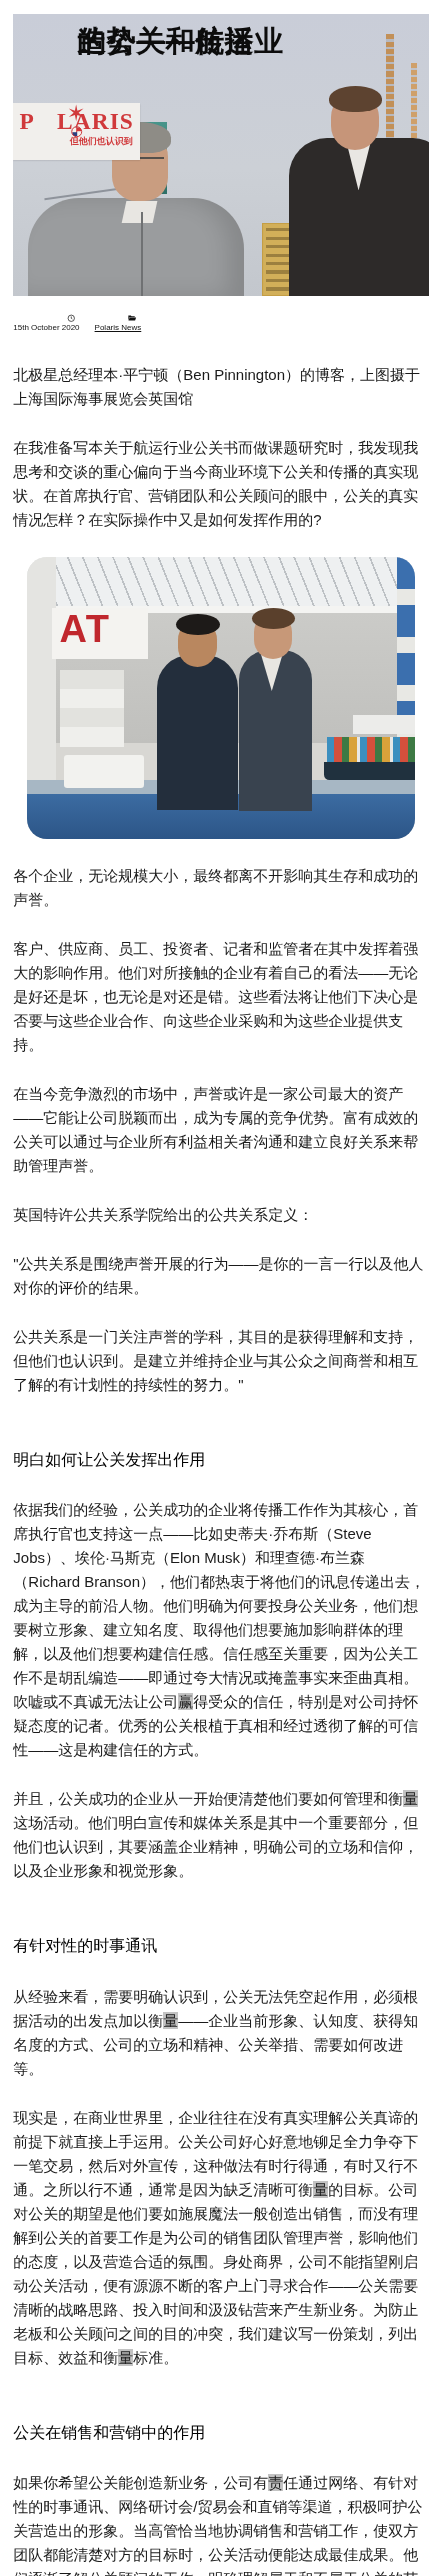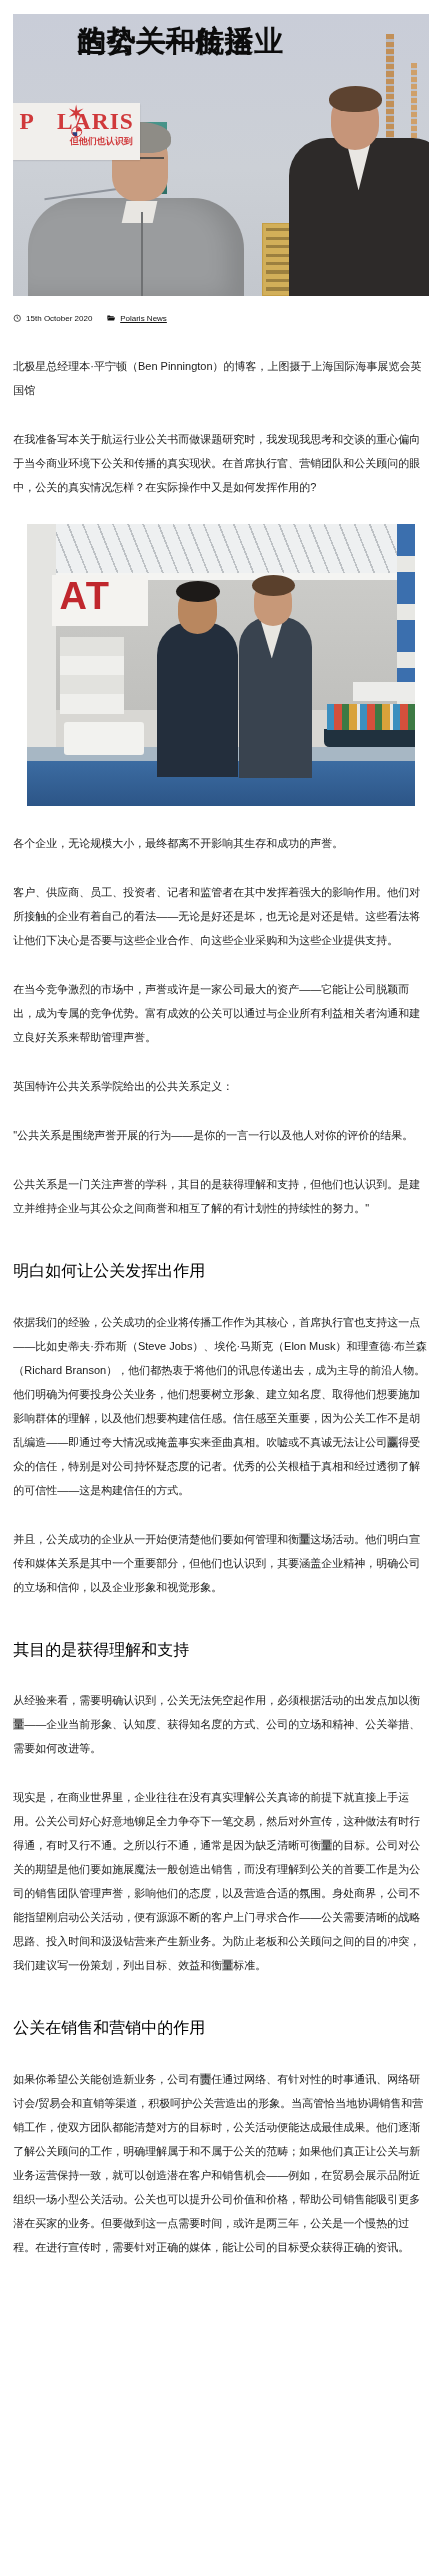--- a/index.html
+++ b/index.html
@@ -59,32 +59,32 @@
   .pstar .globe{position:absolute;left:50%;top:50%;width:9.6px;height:9.6px;
         transform:translate(-50%,-50%);border-radius:50%;border:0.5px solid #d0393b;
         background:conic-gradient(#d0393b 0 90deg,#f5f3ef 90deg 180deg,#2b3f7e 180deg 270deg,#f5f3ef 270deg 360deg);}
   .ptag{position:static;display:block;font-size:9px;color:#d0393b;text-align:right;
         padding-right:7.5px;font-weight:700;margin-top:1.6px;}
 
   
   h1{font-size:18px;font-weight:700;line-height:1.44;margin:8.5px 0 0;color:#000;}
   .meta{display:flex;align-items:center;font-size:8px;margin:18px 0 31px;color:#111;}
   .meta svg{width:8.5px;height:8.5px;margin-right:4.3px;flex:none;}
-  .meta .grp{display:flex;align-items:flex-start;}
+  .meta .grp{display:flex;align-items:flex-end;flex-direction:column;}
   .meta .grp + .grp{margin-left:15px;}
   .meta a{color:#111;text-decoration:underline;cursor:pointer;}
 
   
-  p{font-size:11px;line-height:24px;margin:0 0 25px;color:#1b1b1b;}
+  p{font-size:15px;line-height:24px;margin:0 0 25px;color:#1b1b1b;}
   p.bold{font-weight:400;}
-  h2{font-size:16px;font-weight:400;color:#000;line-height:1.4;margin:40px 0 27px;}
+  h2{font-size:16px;font-weight:400;color:#000;line-height:1.4;margin:52px 0 27px;}
   .hl{background:#c3c3c3;}
 
   
-  .photo{position:relative;height:282px;margin:0 13.3px 25px;overflow:hidden;background:#d8d7d3;}
+  .photo{position:relative;height:282px;margin:0 13.3px 25px;overflow:hidden;background:#d8d7d3;border-radius:20px;}
   .photo *{position:absolute;}
   .ceil{top:0;left:0;right:0;height:51px;background:#eef0f1;}
   .truss{top:0;left:0;right:0;height:51px;
         background:repeating-linear-gradient(68deg,rgba(140,146,152,.5) 0 1.6px,transparent 1.6px 14px);}
   .beam{top:49px;left:0;right:0;height:7.5px;background:#f4f4f2;box-shadow:0 1.1px 1.6px rgba(0,0,0,.18);}
   .wall{top:56px;left:0;right:0;height:130px;background:linear-gradient(180deg,#cbcbc8,#c0c0bd);}
   .pcol{left:0;top:0;width:29px;height:237px;background:#e4e4e1;}
   .at-panel{left:25.6px;top:51px;width:96px;height:51px;background:#f4f3f0;}
   .at{left:33px;top:51px;font-size:38px;font-weight:700;color:#c0272d;letter-spacing:1.6px;}
   .cab{left:33px;top:113px;width:64px;height:77px;background:#efefec;
@@ -211,21 +211,21 @@
     <div id="article-rest">
         <p>各个企业，无论规模大小，最终都离不开影响其生存和成功的声誉。</p>
         <p>客户、供应商、员工、投资者、记者和监管者在其中发挥着强大的影响作用。他们对所接触的企业有着自己的看法——无论是好还是坏，也无论是对还是错。这些看法将让他们下决心是否要与这些企业合作、向这些企业采购和为这些企业提供支持。</p>
         <p>在当今竞争激烈的市场中，声誉或许是一家公司最大的资产——它能让公司脱颖而出，成为专属的竞争优势。富有成效的公关可以通过与企业所有利益相关者沟通和建立良好关系来帮助管理声誉。</p>
         <p class="bold">英国特许公共关系学院给出的公共关系定义：</p>
         <p>"公共关系是围绕声誉开展的行为——是你的一言一行以及他人对你的评价的结果。</p>
         <p>公共关系是一门关注声誉的学科，其目的是获得理解和支持，但他们也认识到。是建立并维持企业与其公众之间商誉和相互了解的有计划性的持续性的努力。"</p>
         <h2>明白如何让公关发挥出作用</h2>
         <p>依据我们的经验，公关成功的企业将传播工作作为其核心，首席执行官也支持这一点——比如史蒂夫·乔布斯（Steve Jobs）、埃伦·马斯克（Elon Musk）和理查德·布兰森（Richard Branson），他们都热衷于将他们的讯息传递出去，成为主导的前沿人物。他们明确为何要投身公关业务，他们想要树立形象、建立知名度、取得他们想要施加影响群体的理解，以及他们想要构建信任感。信任感至关重要，因为公关工作不是胡乱编造——即通过夸大情况或掩盖事实来歪曲真相。吹嘘或不真诚无法让公司<span class="hl">赢</span>得受众的信任，特别是对公司持怀疑态度的记者。优秀的公关根植于真相和经过透彻了解的可信性——这是构建信任的方式。</p>
         <p>并且，公关成功的企业从一开始便清楚他们要如何管理和衡<span class="hl">量</span>这场活动。他们明白宣传和媒体关系是其中一个重要部分，但他们也认识到，其要涵盖企业精神，明确公司的立场和信仰，以及企业形象和视觉形象。</p>
-        <h2>其目的是获得理解和支持</h2>
+        <h2>有针对性的时事通讯</h2>
         <p>从经验来看，需要明确认识到，公关无法凭空起作用，必须根据活动的出发点加以衡<span class="hl">量</span>——企业当前形象、认知度、获得知名度的方式、公司的立场和精神、公关举措、需要如何改进等。</p>
         <p>现实是，在商业世界里，企业往往在没有真实理解公关真谛的前提下就直接上手运用。公关公司好心好意地铆足全力争夺下一笔交易，然后对外宣传，这种做法有时行得通，有时又行不通。之所以行不通，通常是因为缺乏清晰可衡<span class="hl">量</span>的目标。公司对公关的期望是他们要如施展魔法一般创造出销售，而没有理解到公关的首要工作是为公司的销售团队管理声誉，影响他们的态度，以及营造合适的氛围。身处商界，公司不能指望刚启动公关活动，便有源源不断的客户上门寻求合作——公关需要清晰的战略思路、投入时间和汲汲钻营来产生新业务。为防止老板和公关顾问之间的目的冲突，我们建议写一份策划，列出目标、效益和衡<span class="hl">量</span>标准。</p>
         <h2>公关在销售和营销中的作用</h2>
         <p>如果你希望公关能创造新业务，公司有<span class="hl">责</span>任通过网络、有针对性的时事通讯、网络研讨会/贸易会和直销等渠道，积极呵护公关营造出的形象。当高管恰当地协调销售和营销工作，使双方团队都能清楚对方的目标时，公关活动便能达成最佳成果。他们逐渐了解公关顾问的工作，明确理解属于和不属于公关的范畴；如果他们真正让公关与新业务运营保持一致，就可以创造潜在客户和销售机会——例如，在贸易会展示品附近组织一场小型公关活动。公关也可以提升公司价值和价格，帮助公司销售能吸引更多潜在买家的业务。但要做到这一点需要时间，或许是两三年，公关是一个慢热的过程。在进行宣传时，需要针对正确的媒体，能让公司的目标受众获得正确的资讯。</p>
       </div>
 
   </div>
 </div>
 
 

